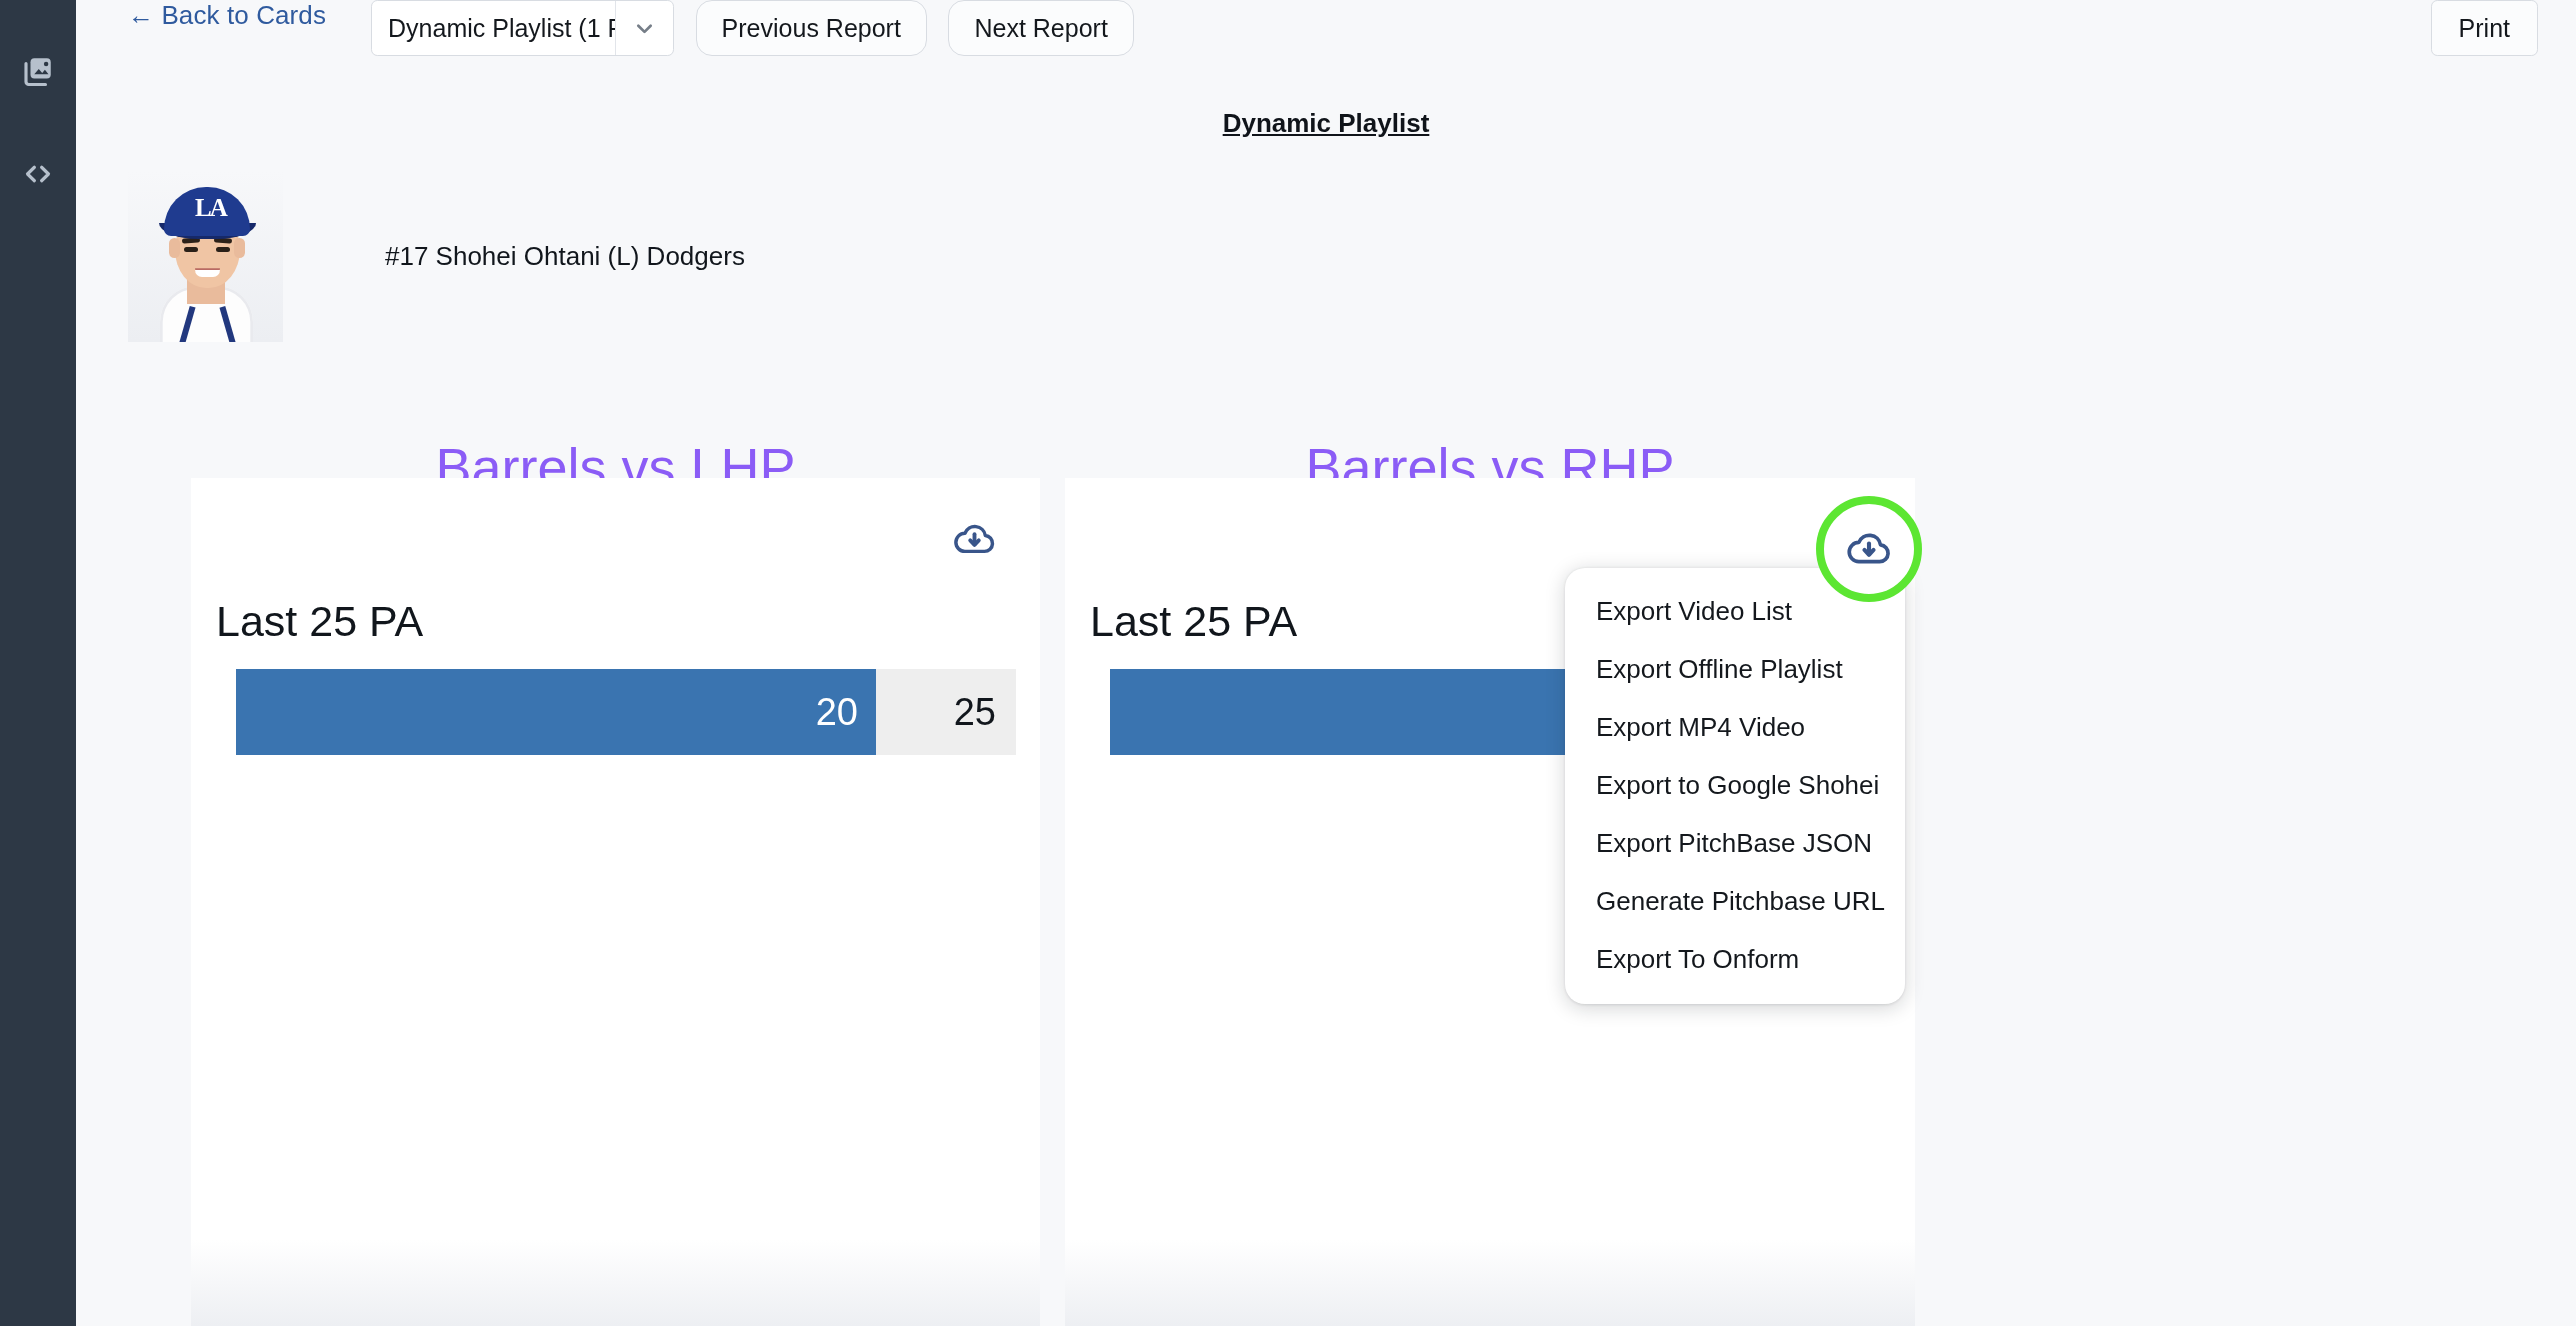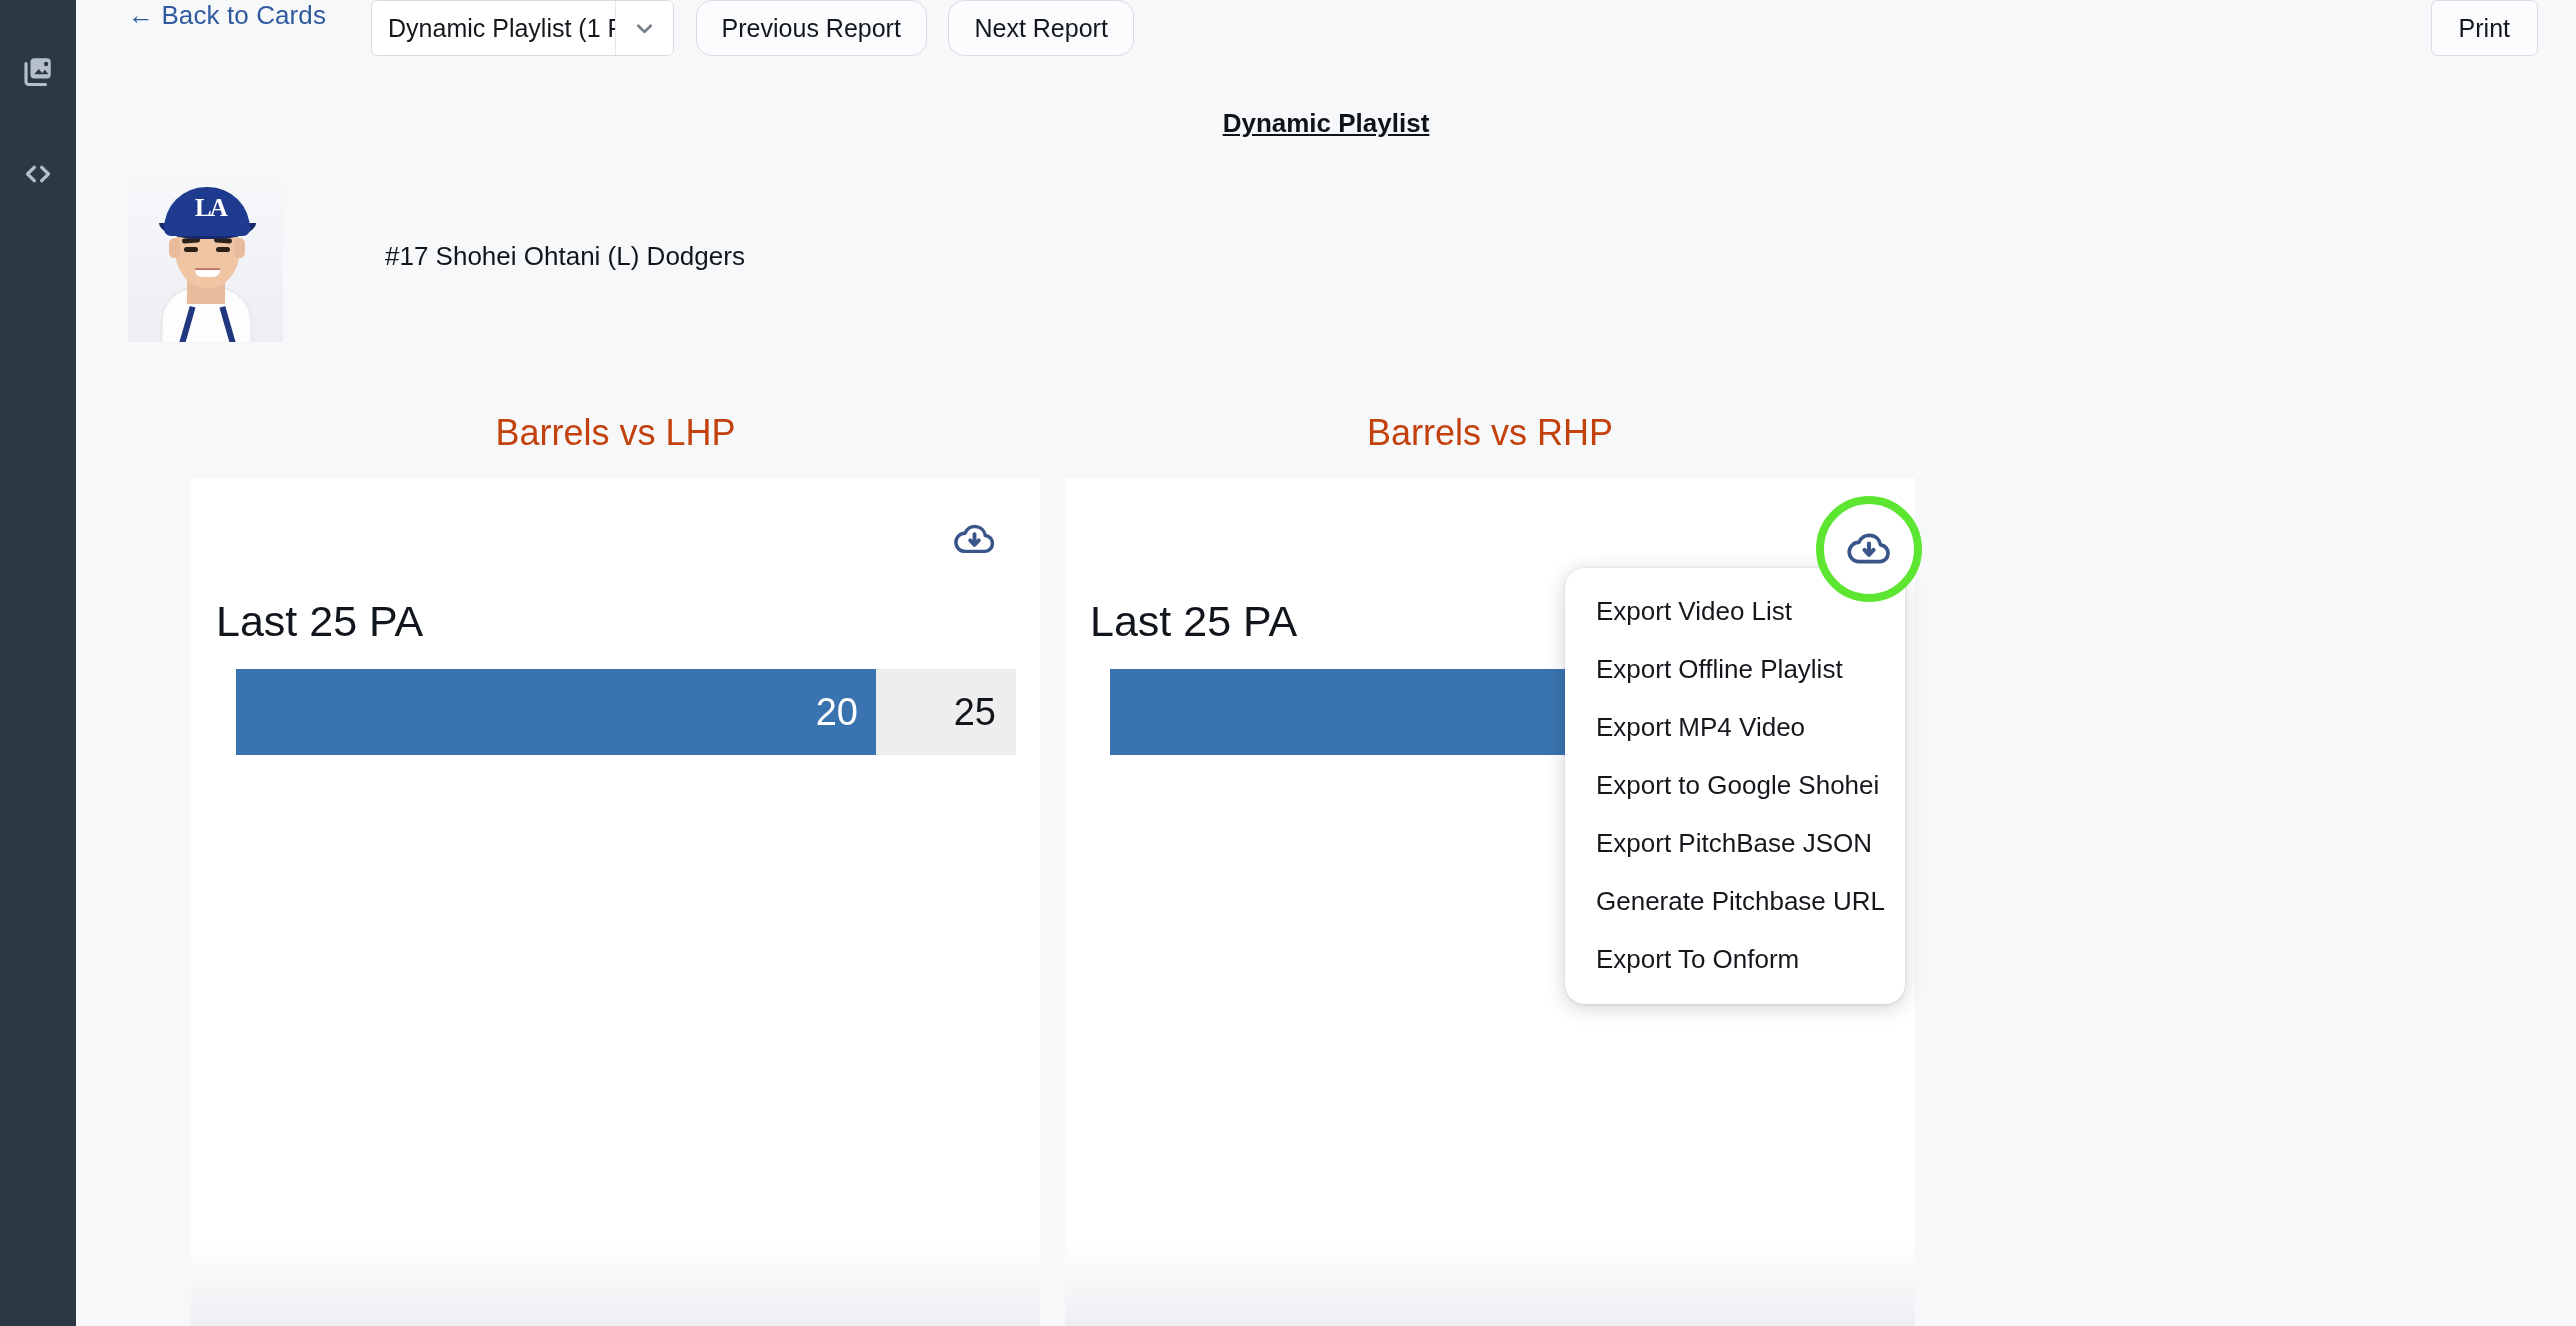--- a/index.html
+++ b/index.html
@@ -176,24 +176,24 @@
   .player-name {
     margin-left: 102px;
     font-size: 26px;
     color: #11161c;
     white-space: nowrap;
   }
 
   
   .chart-head {
     position: absolute;
-    top: 412px;
+    top: 436px;
     text-align: center;
-    font-size: 36px;
-    color: #c2410c;
+    font-size: 54px;
+    color: #8b5cf6;
     font-weight: normal;
   }
   #head-lhp { left: 115px; width: 849px; }
   #head-rhp { left: 989px; width: 850px; }
 
   
   .card {
     position: absolute;
     top: 478px;
     height: 848px;

